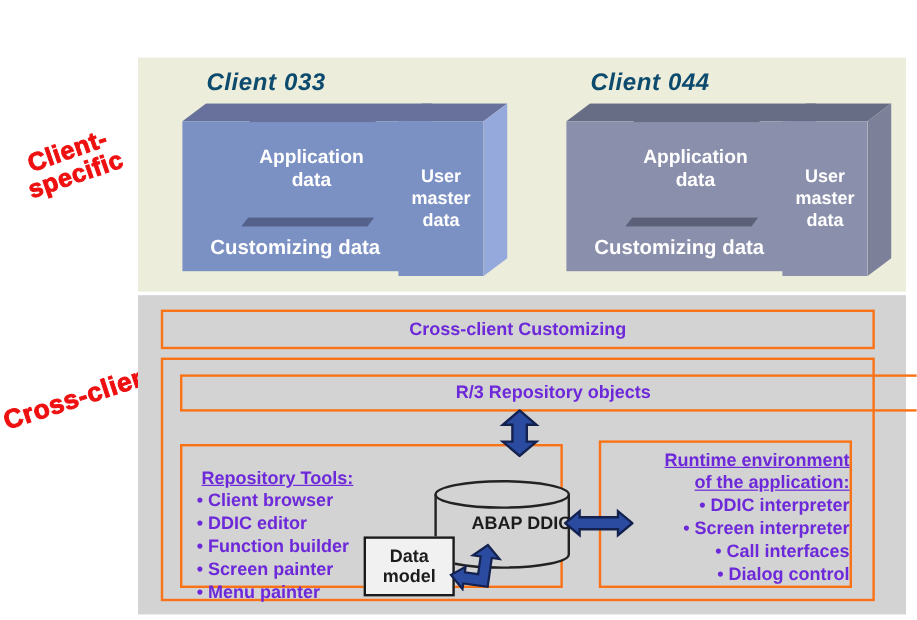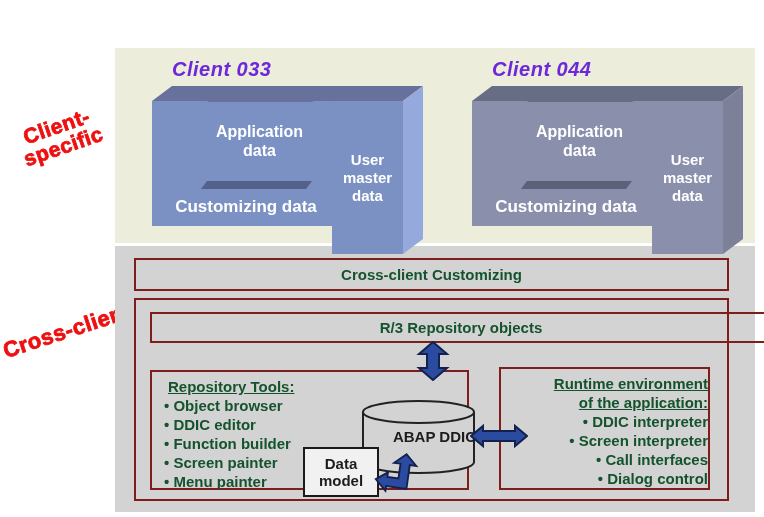--- a/index.html
+++ b/index.html
@@ -20,21 +20,21 @@
   
   .panel-top    { position:absolute; left:115px; top:48px;  width:640px; height:195px; background:#ecedda; }
   .panel-bottom { position:absolute; left:115px; top:246px; width:640px; height:266px; background:#d3d3d3; }
 
   
   .client-group { position:absolute; top:10px; width:292px; height:182px; }
   #client-a { left:37px; }
   #client-b { left:357px; }
   .client-title {
     position:absolute; left:20px; top:0; font-size:20px; font-weight:bold;
-    font-style:italic; color:#6d28d9; letter-spacing:0.5px;
+    font-style:italic; color:#0c4a6e; letter-spacing:0.5px;
   }
   .box3d { position:absolute; }
   .box3d .top {
     position:absolute; left:0; top:0; width:100%; height:15px;
     clip-path:polygon(0 100%, 20px 0, 100% 0, calc(100% - 20px) 100%);
   }
   .box3d .side {
     position:absolute; right:0; top:0; width:20px; height:100%;
     clip-path:polygon(0 15px, 100% 0, 100% calc(100% - 15px), 0 100%);
   }
@@ -44,39 +44,39 @@
   }
   .box3d .front {
     position:absolute; left:0; top:15px; right:20px; bottom:0;
     display:flex; align-items:center; justify-content:center;
     color:#ffffff; font-weight:bold; text-align:center; white-space:pre-line;
   }
   .box-customizing { left:0;    top:28px; width:208px; height:140px; z-index:1; }
   .box-customizing .front { align-items:flex-end; padding-bottom:9px; font-size:17px; }
   .box-application { left:55px; top:29px; width:125px; height:102px; z-index:2; }
   .box-application .front { bottom:8px; font-size:16px; line-height:1.15; }
-  .box-usermaster  { left:180px; top:28px; width:91px; height:168px; z-index:3; }
+  .box-usermaster  { left:180px; top:28px; width:91px; height:144px; z-index:3; }
   .box-usermaster .front { font-size:15px; line-height:1.2; }
 
   .theme-blue .top    { background:#67719b; }
   .theme-blue .front  { background:#7b90c3; }
   .theme-blue .side   { background:#96a9dc; }
   .theme-blue .bottom { background:#54618a; }
   .theme-gray .top    { background:#686d86; }
   .theme-gray .front  { background:#8a8fab; }
   .theme-gray .side   { background:#7c8199; }
   .theme-gray .bottom { background:#5c6078; }
 
   
-  .dbox { position:absolute; border:2px solid #7f1d1d; color:#14532d; box-sizing:border-box; }
+  .dbox { position:absolute; border:2px solid #f97316; color:#6d28d9; box-sizing:border-box; }
   .bar { display:flex; align-items:center; justify-content:center; font-size:15px; font-weight:bold; }
   #bar-ccc   { left:19px; top:12px; width:595px; height:33px; }
   #box-outer { left:19px; top:52px; width:595px; height:203px; }
   #bar-r3    { left:35px; top:66px; width:622px; height:31px; z-index:2; }
-  #box-tools   { left:35px;  top:124px; width:319px; height:120px; font-size:15px; font-weight:bold; padding:5px 0 0 12px; z-index:1; }
+  #box-tools   { left:35px;  top:124px; width:319px; height:120px; font-size:15px; font-weight:bold; padding:17px 0 0 12px; z-index:1; }
   #box-runtime { left:384px; top:121px; width:211px; height:123px; font-size:15px; font-weight:bold; padding:5px 0 0 8px;  z-index:1;text-align:right; }
   .list-title { text-decoration:underline; white-space:pre-line; line-height:19px; }
   #box-tools   .list-title { margin-left:4px; }
   #box-runtime .list-title { margin-left:28px; }
   .bullet { line-height:19px; }
   .bullet::before { content:"\2022\00a0"; }
 
   #cylinder { position:absolute; left:246px; top:153px; width:115px; height:77px; z-index:4; }
   #cylinder .cyl-label {
     position:absolute; left:0; top:29px; width:100%; text-align:right;
@@ -160,21 +160,21 @@
     <div id="bar-r3" class="dbox bar">R/3 Repository objects</div>
 
     <div id="arrow-vertical" class="arrow">
       <svg viewBox="0 0 42 40" width="42" height="40">
         <polygon points="21,1 35,13 27,13 27,27 35,27 21,39 7,27 15,27 15,13 7,13"></polygon>
       </svg>
     </div>
 
     <div id="box-tools" class="dbox">
       <div class="list-title">Repository Tools:</div>
-      <div class="bullet">Object browser</div>
+      <div class="bullet">Client browser</div>
       <div class="bullet">DDIC editor</div>
       <div class="bullet">Function builder</div>
       <div class="bullet">Screen painter</div>
       <div class="bullet">Menu painter</div>
     </div>
 
     <div id="box-runtime" class="dbox">
       <div class="list-title">Runtime environment
 of the application:</div>
       <div class="bullet">DDIC interpreter</div>

